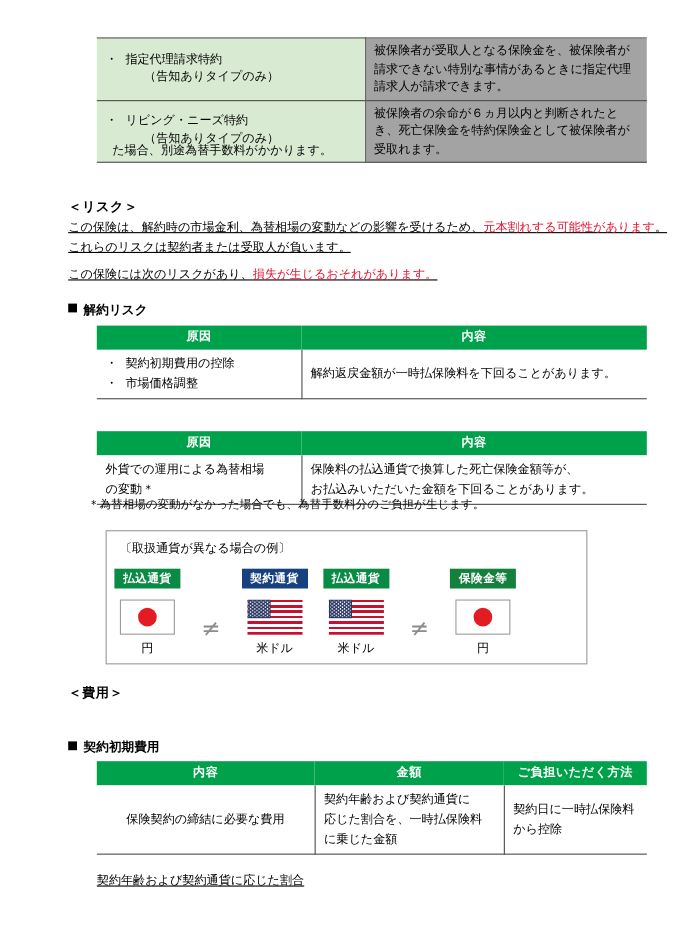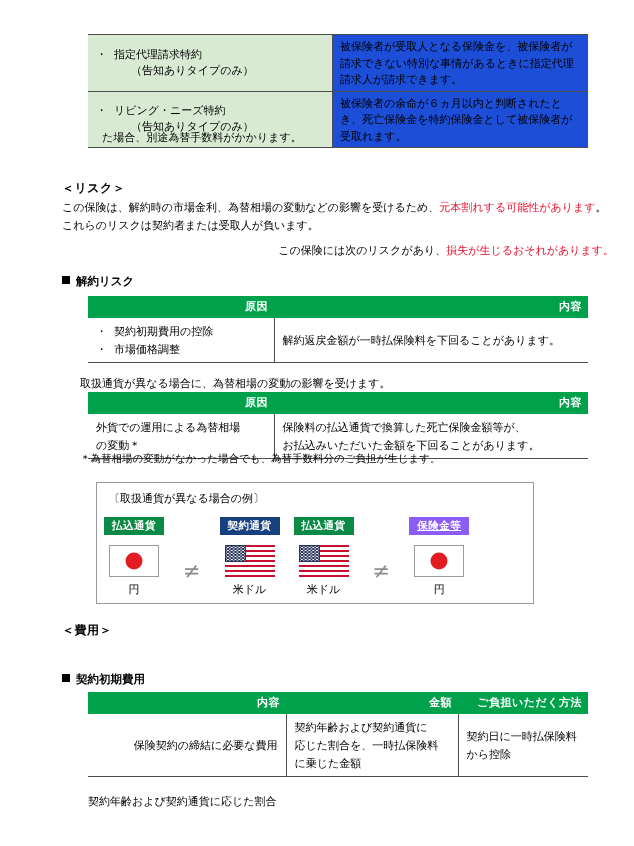--- a/index.html
+++ b/index.html
@@ -31,21 +31,21 @@
     line-height: 1.45;
   }
   table.doc td, table.doc th {
     vertical-align: middle;
     padding: 3px 6px;
   }
   .hdr-green {
     background: #00a14b;
     color: #ffffff;
     font-weight: bold;
-    text-align: right;
+    text-align: center;
     padding: 2px 4px;
     letter-spacing: 0.5px;
   }
 
   
   #tbl-tokuyaku {
     left: 88px;
     top: 34px;
     width: 500px;
   }
@@ -53,21 +53,21 @@
     border-top: 1px solid #4c4c4c;
     border-bottom: 1px solid #4c4c4c;
   }
   #tbl-tokuyaku td.left {
     background: #d9ead3;
     width: 230px;
     border-right: 1px solid #4c4c4c;
     padding-left: 8px;
   }
   #tbl-tokuyaku td.right {
-    background: #1d4ed8;
+    background: #a3a3a3;
     padding-left: 7px;
     line-height: 1.5;
   }
   .bullet-row {
     display: flex;
     gap: 7px;
   }
   .bullet-dot { flex: none; }
   .sub-note {
     margin-left: 17px;
@@ -89,20 +89,21 @@
   .sec-title {
     position: absolute;
     font-weight: bold;
     font-size: 12px;
     letter-spacing: 0.5px;
   }
   .para {
     position: absolute;
     font-size: 11px;
     line-height: 1.65;
+    text-decoration: underline;
   }
   .red { color: #e8112d; }
 
   .sq-head {
     position: absolute;
     font-weight: bold;
     font-size: 11.5px;
   }
   .sq-head .sq {
     display: inline-block;
@@ -167,21 +168,21 @@
   .badge {
     color: #ffffff;
     font-weight: bold;
     font-size: 10.5px;
     padding: 2px 8px;
     letter-spacing: 0.5px;
     white-space: nowrap;
   }
   .badge.green { background: #0a8a44; }
   .badge.blue  { background: #17407f; }
-  .badge.orange{ background: #8b5cf6; text-decoration: underline; }
+  .badge.orange{ background: #15803d; }
   .flag {
     margin-top: 10px;
     width: 50px;
     height: 32px;
     box-sizing: border-box;
     position: relative;
     overflow: hidden;
   }
   .flag.jp {
     border: 1px solid #9b9b9b;
@@ -270,21 +271,21 @@
   <div class="note-kome">
     <span class="l2">た場合、別途為替手数料がかかります。</span>
   </div>
 
   <div class="sec-title" style="left:62px; top:180px;">＜リスク＞</div>
 
   <div class="para" style="left:62px; top:198px; width:552px;">
     <span>この保険は、解約時の市場金利、為替相場の変動などの影響を受けるため、</span><span class="red">元本割れする可能性があります</span><span>。これらのリスクは契約者または受取人が負います。</span>
   </div>
 
-  <div class="para" style="left:62px; top:241px; width:552px;text-align:right;">
+  <div class="para" style="left:62px; top:241px; width:552px;">
     <span>この保険には次のリスクがあり、</span><span class="red">損失が生じるおそれがあります。</span>
   </div>
 
   <div class="sq-head" style="left:62px; top:274px;">
     <span class="sq"></span><span>解約リスク</span>
   </div>
 
   <table class="doc risk-tbl" id="tbl-kaiyaku">
     <thead>
       <tr>
@@ -302,21 +303,20 @@
           <div class="bullet-row">
               <span class="bullet-dot">・</span>
               <span>市場価格調整</span>
             </div>
         </td>
         <td class="body">解約返戻金額が一時払保険料を下回ることがあります。</td>
       </tr>
     </tbody>
   </table>
 
-  <div class="para" style="left:80px; top:374px; width:530px;">取扱通貨が異なる場合に、為替相場の変動の影響を受けます。</div>
 
   <table class="doc risk-tbl" id="tbl-kawase">
     <thead>
       <tr>
         <th class="hdr-green" style="width:174px;">原因</th>
         <th class="hdr-green">内容</th>
       </tr>
     </thead>
     <tbody>
       <tr>
@@ -378,21 +378,21 @@
   <table class="doc risk-tbl" id="tbl-hiyou">
     <thead>
       <tr>
         <th class="hdr-green" style="width:186px;">内容</th>
         <th class="hdr-green" style="width:160px;">金額</th>
         <th class="hdr-green">ご負担いただく方法</th>
       </tr>
     </thead>
     <tbody>
       <tr>
-        <td class="cell-div body" style="text-align:right;">保険契約の締結に必要な費用</td>
+        <td class="cell-div body" style="text-align:center;">保険契約の締結に必要な費用</td>
         <td class="cell-div body">
           <div>契約年齢および契約通貨に</div>
           <div>応じた割合を、一時払保険料</div>
           <div>に乗じた金額</div>
         </td>
         <td class="body">
           <div>契約日に一時払保険料</div>
           <div>から控除</div>
         </td>
       </tr>

